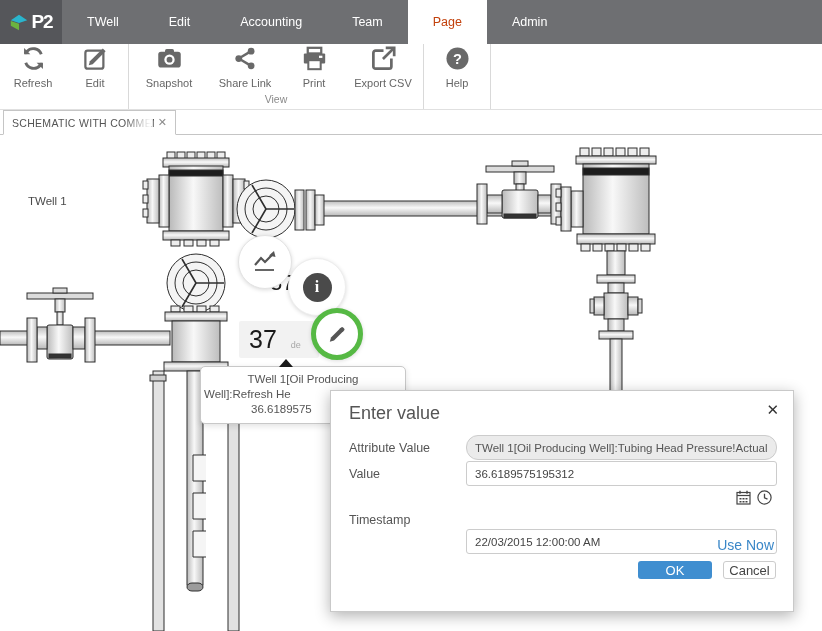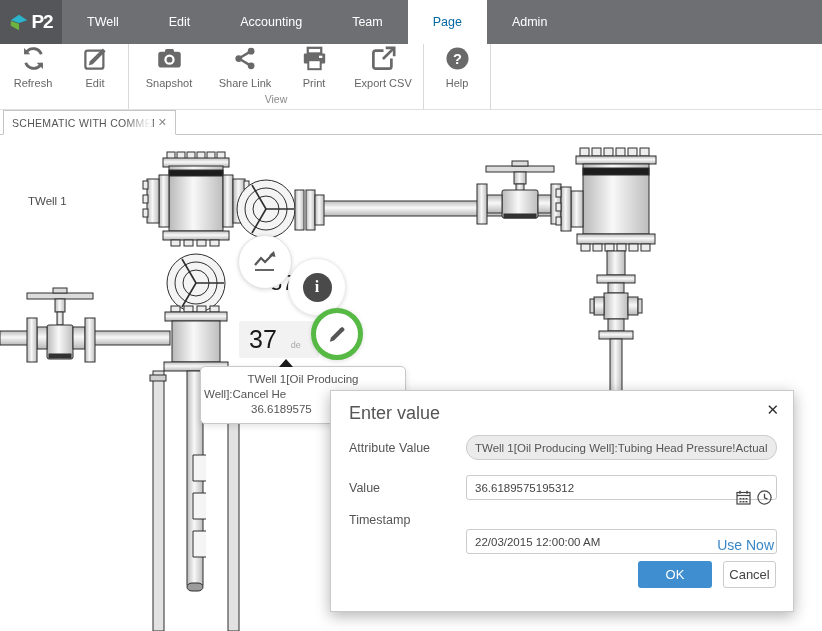--- a/index.html
+++ b/index.html
@@ -10,21 +10,21 @@
   }
   
   .topbar { position:absolute; left:0; top:0; width:822px; height:44px;
     background:#6e6f72; display:flex; align-items:stretch; z-index:20; }
   .logo-block { width:62px; background:#55565a; display:flex; align-items:center;
     justify-content:center; gap:2px; }
   .logo-mark { width:20px; height:20px; }
   .logo-text { color:#fff; font-weight:bold; font-size:19px; letter-spacing:-1px; }
   .nav-item { color:#fff; font-size:12.5px; display:flex; align-items:center;
     padding:0 25px; cursor:pointer; }
-  .nav-item.active { background:#fff; color:#0369a1; }
+  .nav-item.active { background:#fff; color:#c2410c; }
   
   .toolbar { position:absolute; left:0; top:36px; width:822px; height:74px;
     background:#fff; display:flex; border-bottom:1px solid #e0e0e0; z-index:19; }
   .tb-group { display:flex; flex-direction:column; border-right:1px solid #d9d9d9; }
   .tb-buttons { display:flex; flex:1; padding:0 2px; }
   .tb-btn { width:62px; display:flex; flex-direction:column; align-items:center;
     padding-top:9px; cursor:pointer; }
   .tb-btn.wide { width:76px; }
   .tb-btn svg { width:27px; height:27px; }
   .tb-label { font-size:11px; color:#666; margin-top:5px; white-space:nowrap; }
@@ -80,21 +80,21 @@
   .dlg-label { width:117px; font-size:12.5px; color:#555; }
   .dlg-input { flex:1; height:25px; border:1px solid #ccc; border-radius:3px;
     font-family:"Liberation Sans", sans-serif; font-size:11.5px; color:#444;
     padding:0 8px; background:#fff; outline:none; }
   .dlg-input.disabled { background:#ebebeb; color:#555;border-radius:12px; }
   .ts-wrap { flex:1; position:relative; }
   .ts-wrap .dlg-input { width:100%; padding-right:46px;margin-top:44px; }
   .ts-icon { position:absolute; top:4px; width:17px; height:17px; cursor:pointer; }
   .ts-cal { right:25px; } .ts-clock { right:4px; }
   .use-now { position:absolute; right:19px; top:146px; font-size:14px; color:#3a87c8; cursor:pointer; }
-  .dlg-btn { position:absolute; top:170px; height:27px; border-radius:3px; font-size:13px;
+  .dlg-btn { position:absolute; top:170px; height:18px; border-radius:3px; font-size:13px;
     display:flex; align-items:center; justify-content:center; cursor:pointer; }
   .btn-ok { left:307px; width:74px; background:#3f8ed0; color:#fff; }
   .btn-cancel { left:392px; width:53px; background:#fff; border:1px solid #ccc; color:#444; }
 </style>
 </head>
 <body>
 
 <div class="topbar">
   <div class="logo-block">
     <svg class="logo-mark" viewBox="0 0 22 22">
@@ -362,34 +362,34 @@
   <div class="circle-btn pencil-circle">
     <svg width="24" height="24" viewBox="0 0 24 24">
       <path d="M6 15.5L15.5 6l3 3L9 18.5 4.8 19.7z" fill="#555"></path>
       <path d="M14.5 7l3 3 1.6-1.6a1.4 1.4 0 0 0 0-2l-1-1a1.4 1.4 0 0 0-2 0z" fill="#555"></path>
     </svg>
   </div>
 
   <div class="tooltip">
     <div class="arrow"></div>
     <div class="tt1">TWell 1[Oil Producing</div>
-    <div class="tt2">Well]:Cancel He</div>
+    <div class="tt2">Well]:Refresh He</div>
     <div class="tt3">36.6189575</div>
   </div>
 
   <div class="dialog">
     <div class="dlg-title">Enter value</div>
     <div class="dlg-close">✕</div>
 
     <div class="dlg-row" style="top:44px;">
       <span class="dlg-label">Attribute Value</span>
       <input class="dlg-input disabled" readonly="" value="TWell 1[Oil Producing Well]:Tubing Head Pressure!Actual" style="">
     </div>
 
-    <div class="dlg-row" style="top:84px;">
+    <div class="dlg-row" style="top:70px;">
       <span class="dlg-label">Value</span>
       <input class="dlg-input" value="36.6189575195312" style="">
     </div>
 
     <div class="dlg-row" style="top:116px;">
       <span class="dlg-label">Timestamp</span>
       <div class="ts-wrap">
         <input class="dlg-input" value="22/03/2015 12:00:00 AM" style="">
         <svg class="ts-icon ts-cal" viewBox="0 0 17 17">
           <rect x="2" y="3.5" width="13" height="11.5" fill="none" stroke="#444" stroke-width="1.2"></rect>

